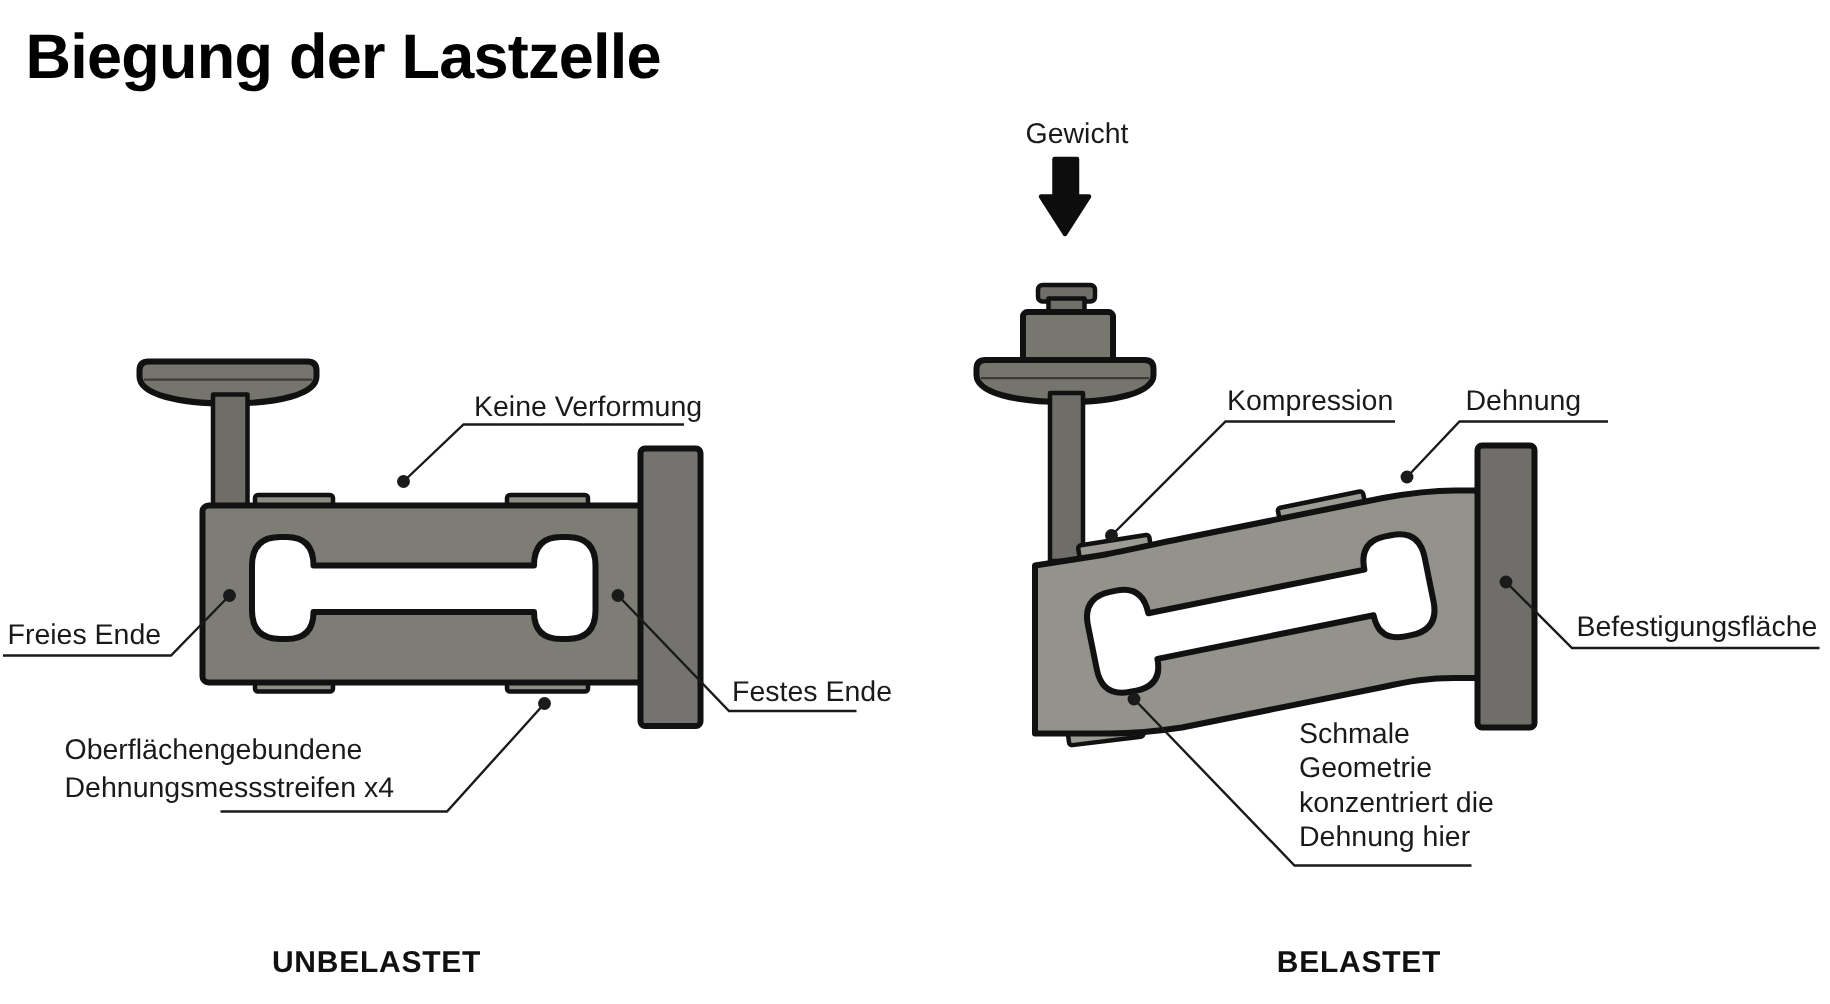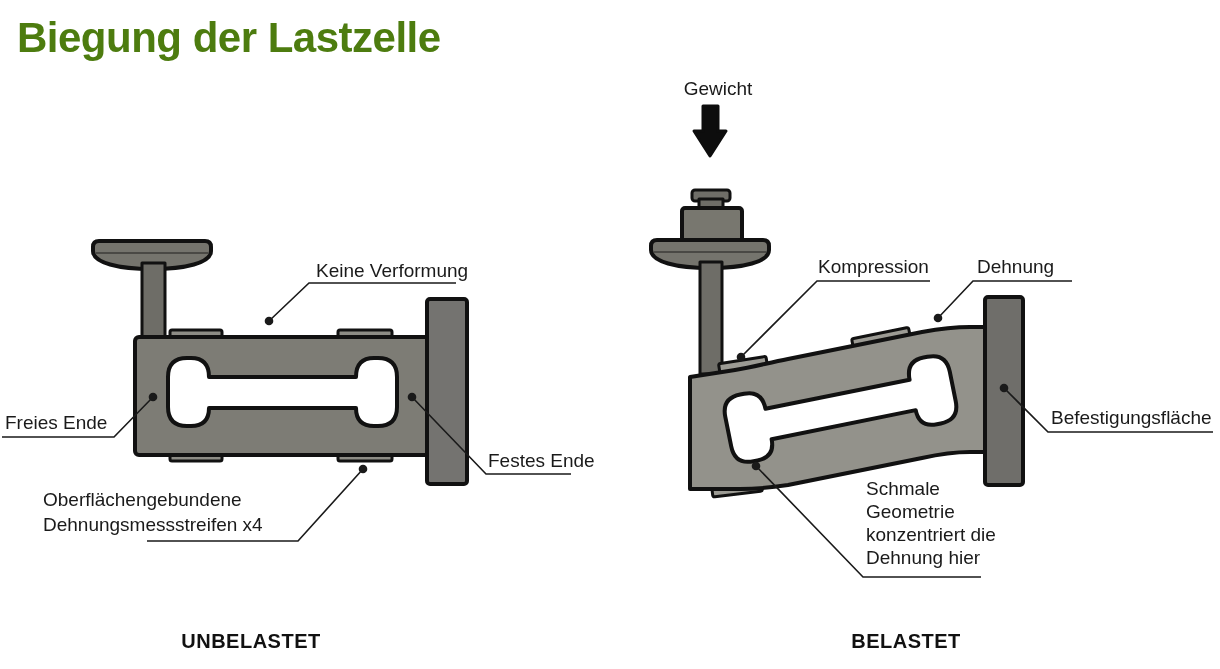--- a/index.html
+++ b/index.html
@@ -1,19 +1,19 @@
 <!DOCTYPE html>
 <html><head>
 <meta charset="utf-8">
 <style>
   html,body{margin:0;padding:0;background:#ffffff;}
   .stage{position:relative;width:1220px;height:669px;background:#ffffff;overflow:hidden;
          font-family:"Liberation Sans",sans-serif;}
   .page-title{position:absolute;left:17px;top:14px;margin:0;font-size:42px;font-weight:bold;
-              letter-spacing:-0.5px;color:#4d7c0f;font-family:"Liberation Sans",sans-serif;}
+              letter-spacing:-0.5px;color:#000000;font-family:"Liberation Sans",sans-serif;}
   svg{position:absolute;left:0;top:0;}
   .outline4{stroke:#111111;stroke-width:4;stroke-linejoin:round;}
   .outline3{stroke:#111111;stroke-width:3;stroke-linejoin:round;}
   .rim{stroke:#3c3b38;stroke-width:1.5;fill:none;}
   .leader{stroke:#1a1a1a;stroke-width:1.6;fill:none;}
   .dot{fill:#1a1a1a;stroke:none;}
   .lbl{font-family:"Liberation Sans",sans-serif;font-size:19px;fill:#1a1a1a;}
   .caption{font-family:"Liberation Sans",sans-serif;font-size:20px;font-weight:bold;
            fill:#111111;letter-spacing:0.5px;}
 </style>

